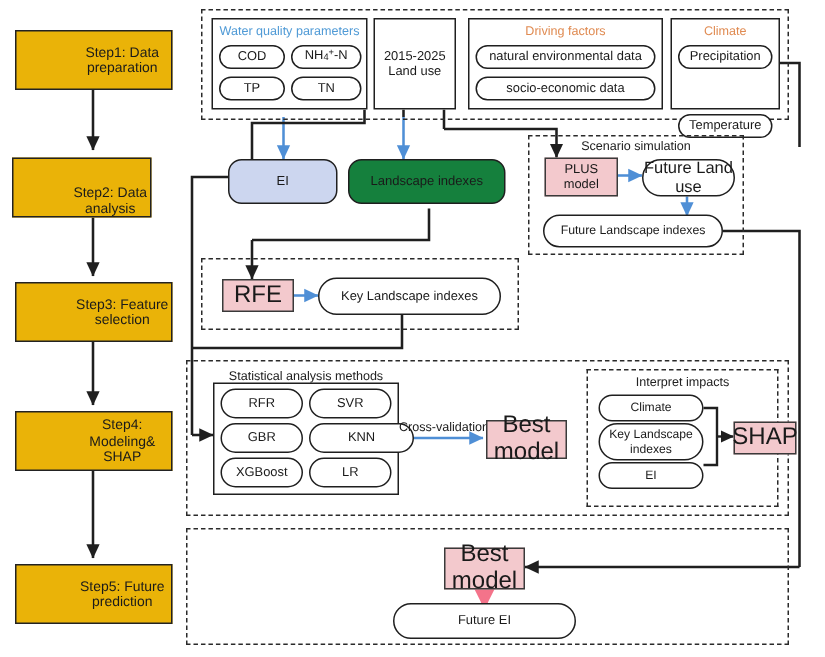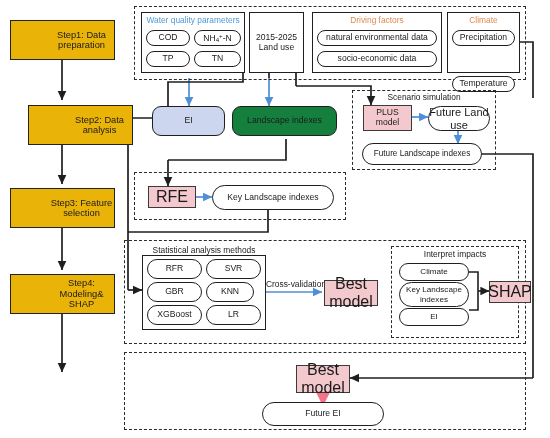--- a/index.html
+++ b/index.html
@@ -123,28 +123,31 @@
     </g>
 
     <g stroke="#f4738a" stroke-width="4.2" fill="none" marker-end="url(#arrPink)">
       <path d="M323,393 L323,402"></path>
     </g>
   </svg>
 
   <div class="node step" style="left:10px;top:20px;width:105px;height:40px;">
     <span>Step1: Data preparation</span>
   </div>
-  <div class="node step" style="left:28px;top:105px;width:105px;height:40px;">
+  <div class="node step" style="left:8px;top:105px;width:93px;height:40px;align-items:flex-end;">
     <span>Step2: Data analysis</span>
   </div>
   <div class="node step" style="left:10px;top:188px;width:105px;height:40px;">
     <span>Step3: Feature selection</span>
   </div>
   <div class="node step" style="left:10px;top:274px;width:105px;height:40px;">
     <span>Step4: Modeling&amp; SHAP</span>
+  </div>
+  <div class="node step" style="left:10px;top:376px;width:105px;height:40px;">
+    <span>Step5: Future prediction</span>
   </div>
 
   <div class="group" style="left:134px;top:6px;width:392px;height:74px;"></div>
 
   <div class="solidgroup" style="left:141px;top:12px;width:104px;height:61px;"></div>
   <div class="gtitle t-blue" style="left:141px;top:15px;width:104px;">Water quality parameters</div>
   <div class="node pill" style="left:146px;top:30px;width:44px;height:16px;">
     <span>COD</span>
   </div>
   <div class="node pill" style="left:194px;top:30px;width:47px;height:16px;">
@@ -216,21 +219,21 @@
 
   <div class="node pill" style="left:147px;top:259px;width:55px;height:20px;">
     <span>RFR</span>
   </div>
   <div class="node pill" style="left:147px;top:282px;width:55px;height:20px;">
     <span>GBR</span>
   </div>
   <div class="node pill" style="left:206px;top:259px;width:55px;height:20px;">
     <span>SVR</span>
   </div>
-  <div class="node pill" style="left:206px;top:282px;width:48px;height:20px;">
+  <div class="node pill" style="left:206px;top:282px;width:70px;height:20px;">
     <span>KNN</span>
   </div>
   <div class="node pill" style="left:147px;top:305px;width:55px;height:20px;">
     <span>XGBoost</span>
   </div>
   <div class="node pill" style="left:206px;top:305px;width:55px;height:20px;">
     <span>LR</span>
   </div>
 
   <div class="lbl" style="left:266px;top:279px;">Cross-validation</div>

